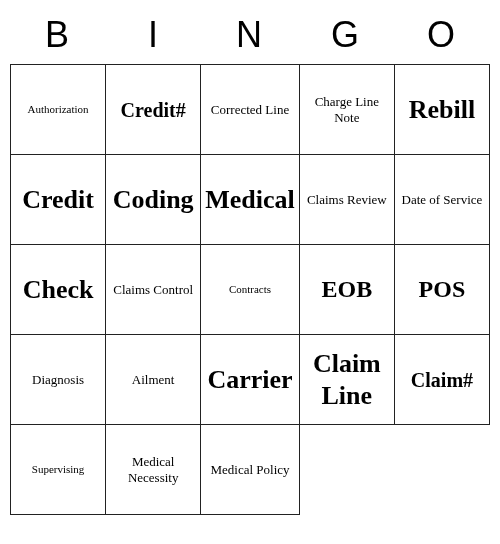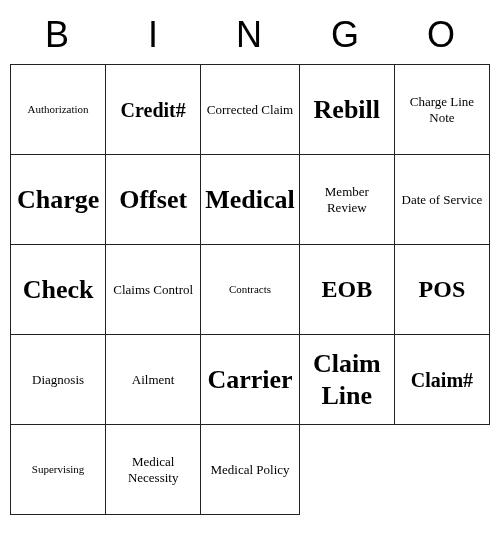--- a/index.html
+++ b/index.html
@@ -98,39 +98,39 @@
       <div class="bingo-header-cell">O</div>
     </div>
   <div class="bingo-grid">
   <div class="bingo-cell">
         <span class="cell-text small">Authorization</span>
       </div>
       <div class="bingo-cell">
         <span class="cell-text medium">Credit#</span>
       </div>
       <div class="bingo-cell">
-        <span class="cell-text ">Corrected Claim</span>
+        <span class="cell-text ">Corrected Line</span>
+      </div>
+      <div class="bingo-cell">
+        <span class="cell-text ">Charge Line Note</span>
       </div>
       <div class="bingo-cell">
         <span class="cell-text large">Rebill</span>
       </div>
       <div class="bingo-cell">
-        <span class="cell-text ">Charge Line Note</span>
+        <span class="cell-text large">Credit</span>
       </div>
       <div class="bingo-cell">
-        <span class="cell-text large">Charge</span>
-      </div>
-      <div class="bingo-cell">
-        <span class="cell-text large">Offset</span>
+        <span class="cell-text large">Coding</span>
       </div>
       <div class="bingo-cell">
         <span class="cell-text large">Medical</span>
       </div>
       <div class="bingo-cell">
-        <span class="cell-text ">Member Review</span>
+        <span class="cell-text ">Claims Review</span>
       </div>
       <div class="bingo-cell">
         <span class="cell-text ">Date of Service</span>
       </div>
       <div class="bingo-cell">
         <span class="cell-text large">Check</span>
       </div>
       <div class="bingo-cell">
         <span class="cell-text ">Claims Control</span>
       </div>

